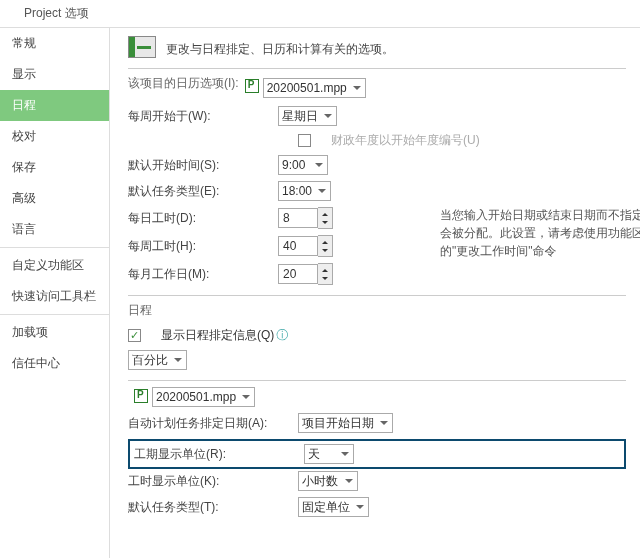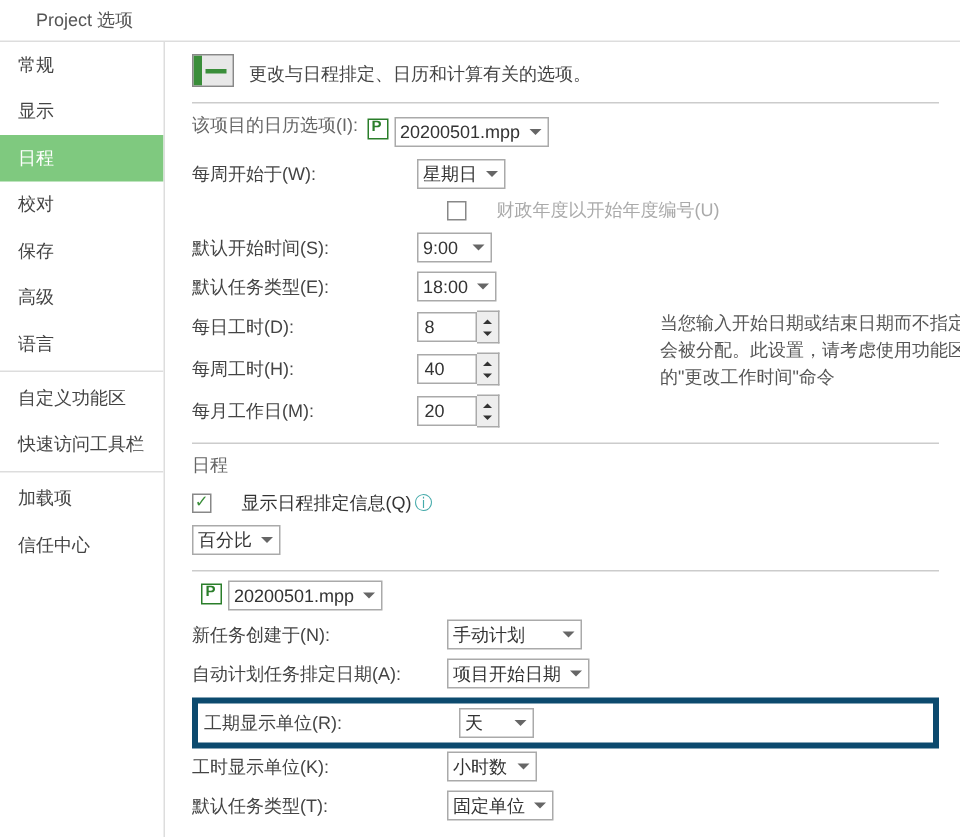--- a/index.html
+++ b/index.html
@@ -28,21 +28,21 @@
 .spin .btns{display:flex;flex-direction:column;border:1px solid #aaa;border-left:none}
 .spin .b{width:14px;height:10px;background:#eee;position:relative}
 .spin .b:after{content:"";position:absolute;left:4px;border:3px solid transparent}
 .spin .b.up:after{top:2px;border-bottom-color:#333}
 .spin .b.dn:after{top:3px;border-top-color:#333}
 .chk{display:inline-flex;align-items:center;gap:20px}
 .chk-box{width:13px;height:13px;border:1px solid #888;background:#fff;display:inline-flex;align-items:center;justify-content:center}
 .chk-box.on:after{content:"✓";color:#3a8e3a;font-size:11px;line-height:1}
 .file-icon{display:inline-block;width:14px;height:14px;background:#fff;border:1px solid #2a7e2a;position:relative;margin-right:4px}
 .file-icon:before{content:"P";position:absolute;left:2px;top:-1px;font-size:10px;font-weight:bold;color:#2a7e2a}
-.red-box{border:4px solid #0c4a6e;padding:3px 4px;margin:2px 0}
+.red-box{border:2px solid #0c4a6e;padding:3px 4px;margin:2px 0}
 .note{color:#555;position:absolute;left:330px;top:178px;width:300px;line-height:1.5}
 </style>
 </head>
 <body>
 
 <div class="title">Project 选项</div>
 <div class="wrap">
   <div class="sidebar">
     <div class="sidebar-item">常规</div>
     <div class="sidebar-item">显示</div>
@@ -148,26 +148,20 @@
     </div>
 
     <div class="sect">
       <div class="row">
         <span style="margin-left:6px"><span class="file-icon"></span></span>
         <span class="sel-like">
             <span>20200501.mpp</span>
           </span>
       </div>
       <div class="row">
-          <span class="lbl2">新任务创建于(N):</span>
-          <span class="sel-like" style="min-width:90px">
-            <span>手动计划</span>
-          </span>
-        </div>
-      <div class="row">
           <span class="lbl2">自动计划任务排定日期(A):</span>
           <span class="sel-like" style="min-width:90px">
             <span>项目开始日期</span>
           </span>
         </div>
       <div class="red-box">
         <div class="row" style="margin:0">
             <span class="lbl2">工期显示单位(R):</span>
             <span class="sel-like" style="min-width:50px">
               <span>天</span>

